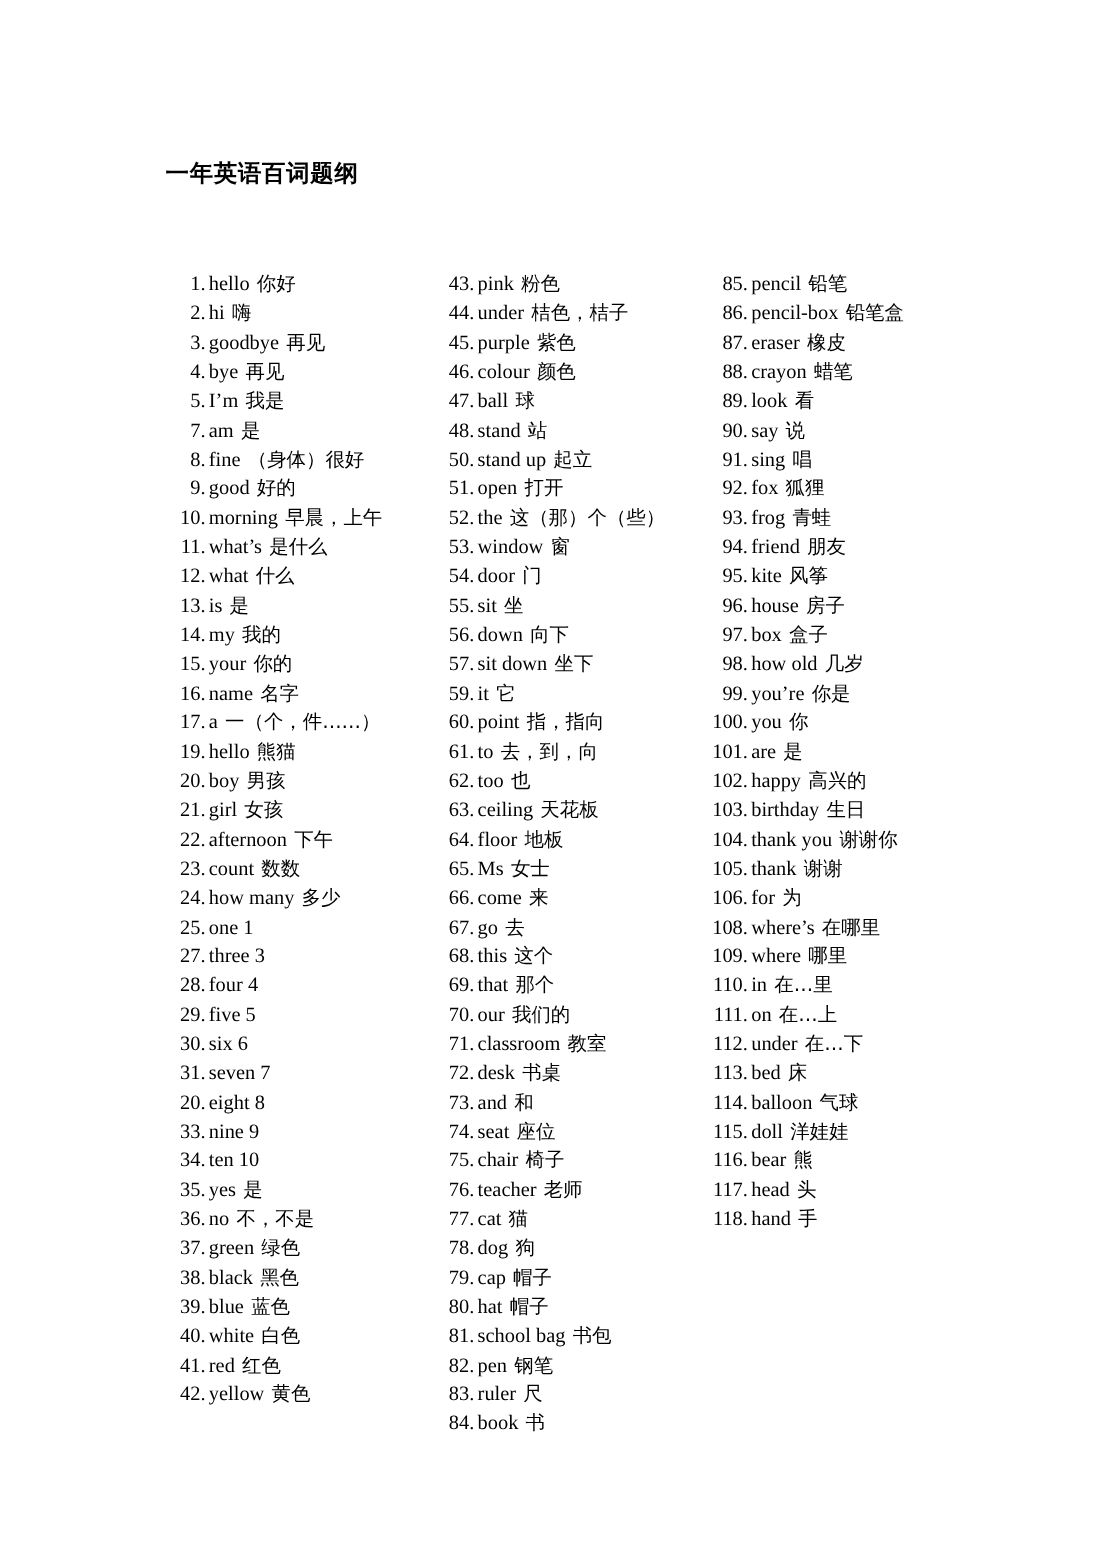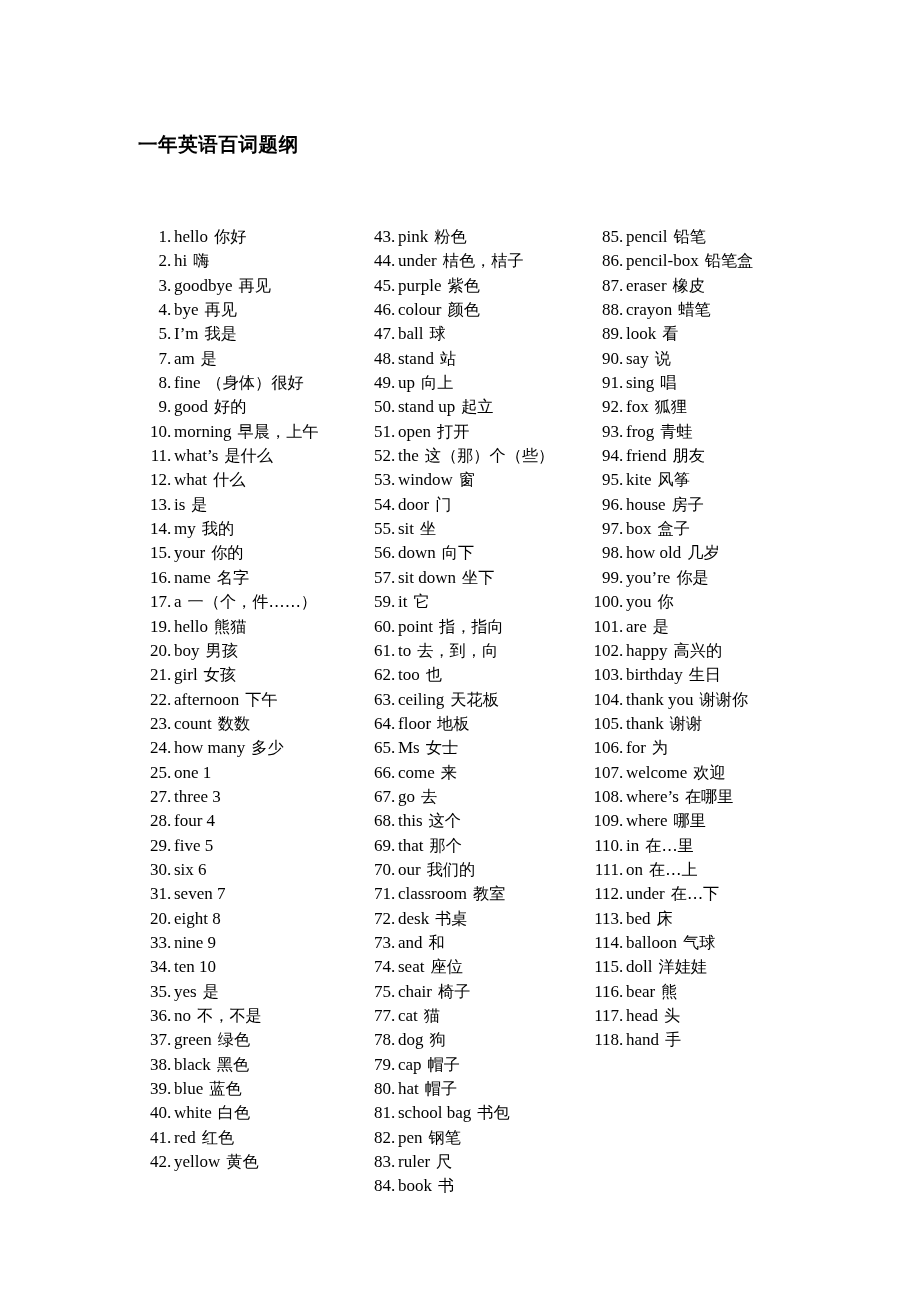--- a/index.html
+++ b/index.html
@@ -127,21 +127,20 @@
         <div class="entry"><span class="num">41</span><span class="dot">.</span><span class="word">red</span><span class="gloss">红色</span></div>
         <div class="entry"><span class="num">42</span><span class="dot">.</span><span class="word">yellow</span><span class="gloss">黄色</span></div>
       </div>
     <div class="col col-1">
         <div class="entry"><span class="num">43</span><span class="dot">.</span><span class="word">pink</span><span class="gloss">粉色</span></div>
         <div class="entry"><span class="num">44</span><span class="dot">.</span><span class="word">under</span><span class="gloss">桔色，桔子</span></div>
         <div class="entry"><span class="num">45</span><span class="dot">.</span><span class="word">purple</span><span class="gloss">紫色</span></div>
         <div class="entry"><span class="num">46</span><span class="dot">.</span><span class="word">colour</span><span class="gloss">颜色</span></div>
         <div class="entry"><span class="num">47</span><span class="dot">.</span><span class="word">ball</span><span class="gloss">球</span></div>
         <div class="entry"><span class="num">48</span><span class="dot">.</span><span class="word">stand</span><span class="gloss">站</span></div>
-        <div class="entry"><span class="num">49</span><span class="dot">.</span><span class="word">up</span><span class="gloss">向上</span></div>
         <div class="entry"><span class="num">50</span><span class="dot">.</span><span class="word">stand up</span><span class="gloss">起立</span></div>
         <div class="entry"><span class="num">51</span><span class="dot">.</span><span class="word">open</span><span class="gloss">打开</span></div>
         <div class="entry"><span class="num">52</span><span class="dot">.</span><span class="word">the</span><span class="gloss">这（那）个（些）</span></div>
         <div class="entry"><span class="num">53</span><span class="dot">.</span><span class="word">window</span><span class="gloss">窗</span></div>
         <div class="entry"><span class="num">54</span><span class="dot">.</span><span class="word">door</span><span class="gloss">门</span></div>
         <div class="entry"><span class="num">55</span><span class="dot">.</span><span class="word">sit</span><span class="gloss">坐</span></div>
         <div class="entry"><span class="num">56</span><span class="dot">.</span><span class="word">down</span><span class="gloss">向下</span></div>
         <div class="entry"><span class="num">57</span><span class="dot">.</span><span class="word">sit down</span><span class="gloss">坐下</span></div>
         <div class="entry"><span class="num">59</span><span class="dot">.</span><span class="word">it</span><span class="gloss">它</span></div>
         <div class="entry"><span class="num">60</span><span class="dot">.</span><span class="word">point</span><span class="gloss">指，指向</span></div>
@@ -153,20 +152,21 @@
         <div class="entry"><span class="num">66</span><span class="dot">.</span><span class="word">come</span><span class="gloss">来</span></div>
         <div class="entry"><span class="num">67</span><span class="dot">.</span><span class="word">go</span><span class="gloss">去</span></div>
         <div class="entry"><span class="num">68</span><span class="dot">.</span><span class="word">this</span><span class="gloss">这个</span></div>
         <div class="entry"><span class="num">69</span><span class="dot">.</span><span class="word">that</span><span class="gloss">那个</span></div>
         <div class="entry"><span class="num">70</span><span class="dot">.</span><span class="word">our</span><span class="gloss">我们的</span></div>
         <div class="entry"><span class="num">71</span><span class="dot">.</span><span class="word">classroom</span><span class="gloss">教室</span></div>
         <div class="entry"><span class="num">72</span><span class="dot">.</span><span class="word">desk</span><span class="gloss">书桌</span></div>
         <div class="entry"><span class="num">73</span><span class="dot">.</span><span class="word">and</span><span class="gloss">和</span></div>
         <div class="entry"><span class="num">74</span><span class="dot">.</span><span class="word">seat</span><span class="gloss">座位</span></div>
         <div class="entry"><span class="num">75</span><span class="dot">.</span><span class="word">chair</span><span class="gloss">椅子</span></div>
+        <div class="entry"><span class="num">76</span><span class="dot">.</span><span class="word">teacher</span><span class="gloss">老师</span></div>
         <div class="entry"><span class="num">77</span><span class="dot">.</span><span class="word">cat</span><span class="gloss">猫</span></div>
         <div class="entry"><span class="num">78</span><span class="dot">.</span><span class="word">dog</span><span class="gloss">狗</span></div>
         <div class="entry"><span class="num">79</span><span class="dot">.</span><span class="word">cap</span><span class="gloss">帽子</span></div>
         <div class="entry"><span class="num">80</span><span class="dot">.</span><span class="word">hat</span><span class="gloss">帽子</span></div>
         <div class="entry"><span class="num">81</span><span class="dot">.</span><span class="word">school bag</span><span class="gloss">书包</span></div>
         <div class="entry"><span class="num">82</span><span class="dot">.</span><span class="word">pen</span><span class="gloss">钢笔</span></div>
         <div class="entry"><span class="num">83</span><span class="dot">.</span><span class="word">ruler</span><span class="gloss">尺</span></div>
         <div class="entry"><span class="num">84</span><span class="dot">.</span><span class="word">book</span><span class="gloss">书</span></div>
       </div>
     <div class="col col-2">
@@ -185,21 +185,20 @@
         <div class="entry"><span class="num">97</span><span class="dot">.</span><span class="word">box</span><span class="gloss">盒子</span></div>
         <div class="entry"><span class="num">98</span><span class="dot">.</span><span class="word">how old</span><span class="gloss">几岁</span></div>
         <div class="entry"><span class="num">99</span><span class="dot">.</span><span class="word">you’re</span><span class="gloss">你是</span></div>
         <div class="entry"><span class="num">100</span><span class="dot">.</span><span class="word">you</span><span class="gloss">你</span></div>
         <div class="entry"><span class="num">101</span><span class="dot">.</span><span class="word">are</span><span class="gloss">是</span></div>
         <div class="entry"><span class="num">102</span><span class="dot">.</span><span class="word">happy</span><span class="gloss">高兴的</span></div>
         <div class="entry"><span class="num">103</span><span class="dot">.</span><span class="word">birthday</span><span class="gloss">生日</span></div>
         <div class="entry"><span class="num">104</span><span class="dot">.</span><span class="word">thank you</span><span class="gloss">谢谢你</span></div>
         <div class="entry"><span class="num">105</span><span class="dot">.</span><span class="word">thank</span><span class="gloss">谢谢</span></div>
         <div class="entry"><span class="num">106</span><span class="dot">.</span><span class="word">for</span><span class="gloss">为</span></div>
-        <div class="entry"><span class="num">107</span><span class="dot">.</span><span class="word">welcome</span><span class="gloss">欢迎</span></div>
         <div class="entry"><span class="num">108</span><span class="dot">.</span><span class="word">where’s</span><span class="gloss">在哪里</span></div>
         <div class="entry"><span class="num">109</span><span class="dot">.</span><span class="word">where</span><span class="gloss">哪里</span></div>
         <div class="entry"><span class="num">110</span><span class="dot">.</span><span class="word">in</span><span class="gloss">在…里</span></div>
         <div class="entry"><span class="num">111</span><span class="dot">.</span><span class="word">on</span><span class="gloss">在…上</span></div>
         <div class="entry"><span class="num">112</span><span class="dot">.</span><span class="word">under</span><span class="gloss">在…下</span></div>
         <div class="entry"><span class="num">113</span><span class="dot">.</span><span class="word">bed</span><span class="gloss">床</span></div>
         <div class="entry"><span class="num">114</span><span class="dot">.</span><span class="word">balloon</span><span class="gloss">气球</span></div>
         <div class="entry"><span class="num">115</span><span class="dot">.</span><span class="word">doll</span><span class="gloss">洋娃娃</span></div>
         <div class="entry"><span class="num">116</span><span class="dot">.</span><span class="word">bear</span><span class="gloss">熊</span></div>
         <div class="entry"><span class="num">117</span><span class="dot">.</span><span class="word">head</span><span class="gloss">头</span></div>

